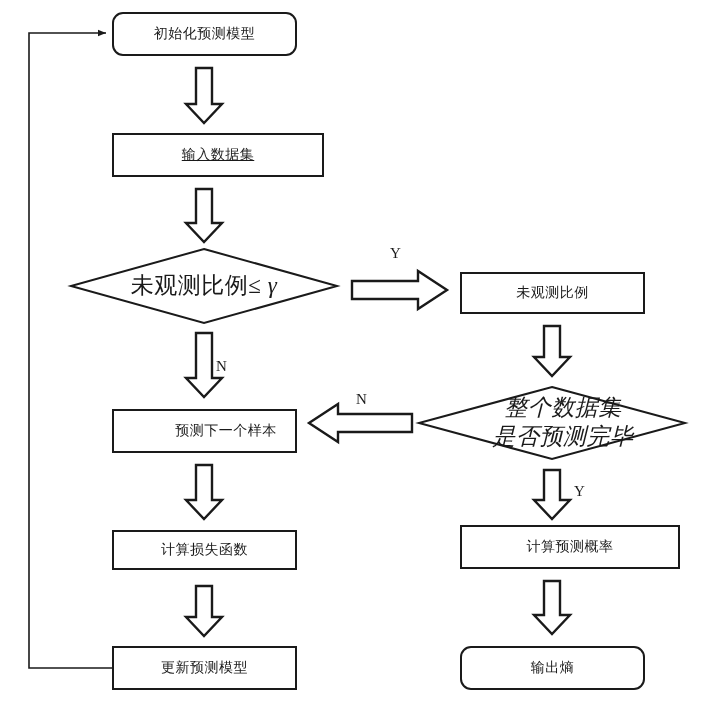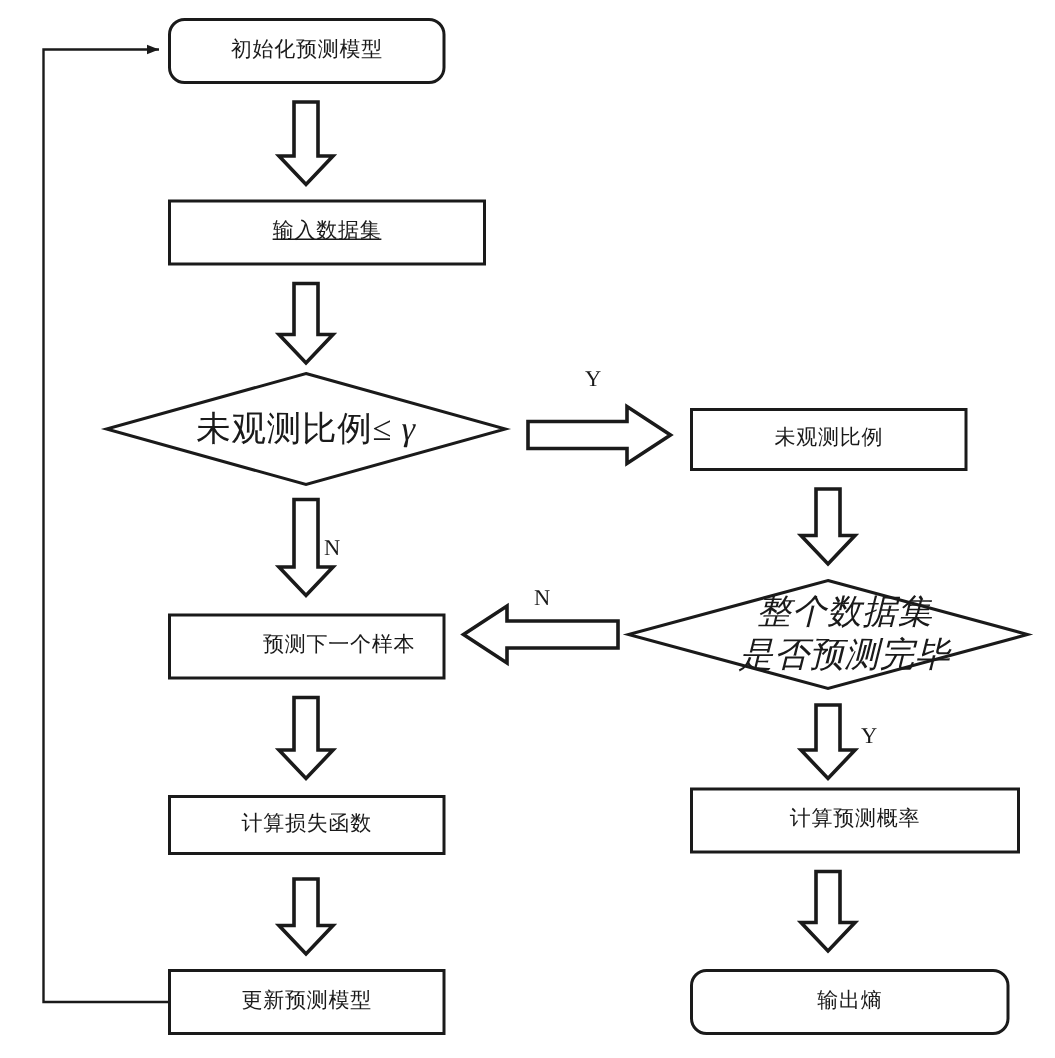--- a/index.html
+++ b/index.html
@@ -142,21 +142,21 @@
   </div>
 
   <div class="node node-process" style="left:460px; top:525px; width:220px; height:44px;">
     <span class="node-label">计算预测概率</span>
   </div>
 
   <div class="node node-process" style="left:112px; top:646px; width:185px; height:44px;">
     <span class="node-label">更新预测模型</span>
   </div>
 
-  <div class="node node-terminal" style="left:460px; top:646px; width:213px; height:44px;">
+  <div class="node node-terminal" style="left:460px; top:646px; width:185px; height:44px;">
     <span class="node-label">输出熵</span>
   </div>
 
   <span class="edge-label" style="left:390px; top:245px;">Y</span>
   <span class="edge-label" style="left:216px; top:358px;">N</span>
   <span class="edge-label" style="left:356px; top:391px;">N</span>
   <span class="edge-label" style="left:574px; top:483px;">Y</span>
 
 </div>
 

